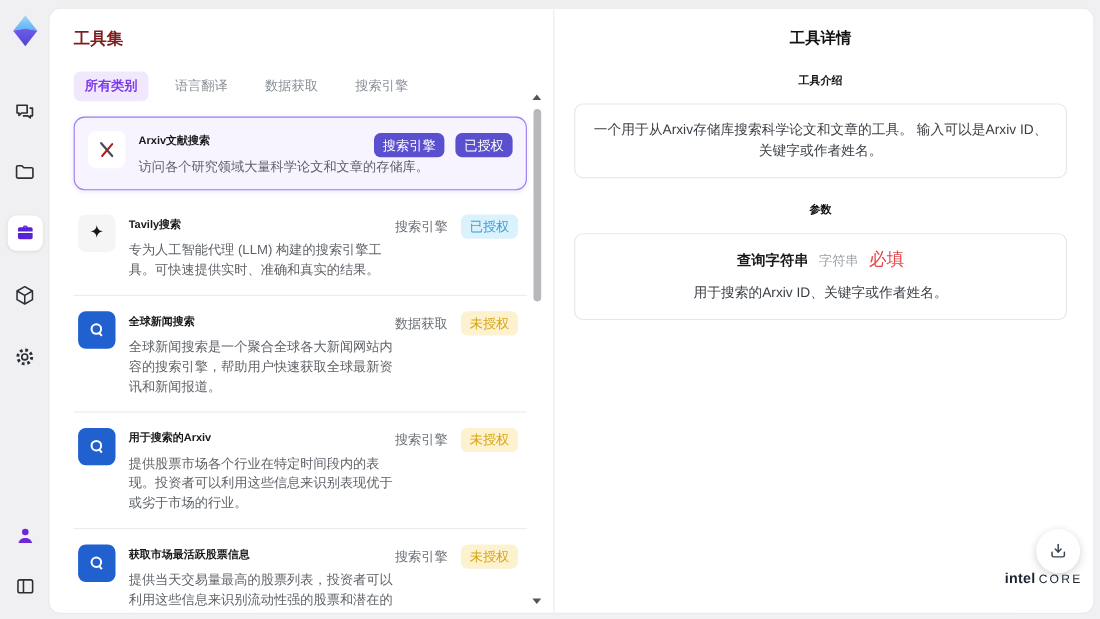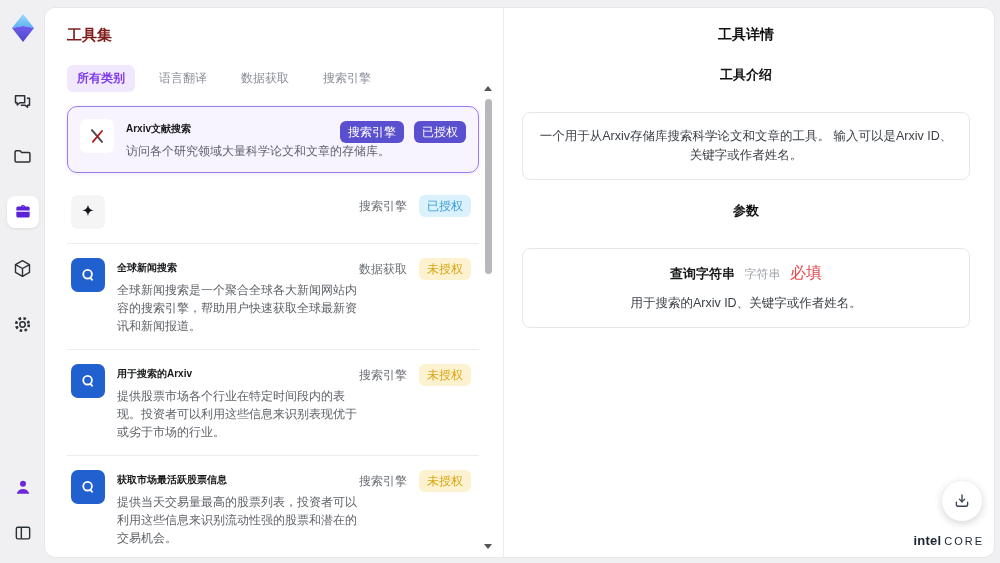--- a/index.html
+++ b/index.html
@@ -57,36 +57,36 @@
   .tag-yellow{ background:#fdf2d0; color:#d9a514; }
   
   .vscroll { position:absolute; right:10px; top:78px; bottom:8px; width:10px; }
   .vs-arrow { width:0; height:0; border-left:4px solid transparent; border-right:4px solid transparent; margin:0 auto; }
   .vs-arrow.up { border-bottom:5px solid #555; }
   .vs-arrow.down { border-top:5px solid #555; position:absolute; bottom:0; left:1px; }
   .vs-thumb { width:7px; margin:8px auto 0; height:175px; background:#b8b8bc; border-radius:4px; }
   
   .detail-panel { flex:1; border-left:1px solid #ececec; padding:18px 24px 0 18px;text-align:center; }
   .detail-title { font-size:14px; font-weight:bold; color:#111; }
-  .section-heading { font-size:13px; font-weight:bold; color:#111; margin-top:22px; }
+  .section-heading { font-size:10px; font-weight:bold; color:#111; margin-top:22px; }
   .info-box {
-    margin-top:28px; border:1px solid #e7e7e9; border-radius:8px; background:#fff;
+    margin-top:14px; border:1px solid #e7e7e9; border-radius:8px; background:#fff;
     padding:14px 16px; font-size:12.5px; color:#3a3f45; line-height:19px;
   }
   .param-name { font-size:13px; font-weight:bold; color:#17181a; }
   .param-type { font-size:12px; color:#9aa0a6; margin-left:6px; }
   .param-required { font-size:16px; color:#e5484d; margin-left:6px; }
   .param-desc { margin-top:10px; font-size:12.5px; color:#3a3f45; }
   
   .fab {
     position:absolute; right:18px; bottom:42px; width:40px; height:40px; border-radius:50%;
     background:#ffffff; box-shadow:0 2px 8px rgba(0,0,0,.18); display:flex;
     align-items:center; justify-content:center; cursor:pointer;
   }
-  .intel { position:absolute; right:16px; bottom:14px; color:#1b2430; white-space:nowrap; }
+  .intel { position:absolute; right:16px; bottom:28px; color:#1b2430; white-space:nowrap; }
   .intel .i { font-size:13px; font-weight:bold; letter-spacing:.2px; }
   .intel .c { font-size:11px; letter-spacing:2px; margin-left:3px; }
   svg { display:block; }
 </style>
 </head>
 <body>
 
 <aside class="rail">
   <div class="rail-logo">
     <svg viewBox="0 0 32 32" width="32" height="32">
@@ -195,20 +195,24 @@
           <span class="tag tag-solid">已授权</span>
         </div>
       </div>
 
       <div class="card">
         <div class="card-icon">
           <svg viewBox="0 0 24 24" width="20" height="20" fill="#15171c">
             <path d="M12 3c.7 4.5 2.5 6.3 7 7-4.5.7-6.3 2.5-7 7-.7-4.5-2.5-6.3-7-7 4.5-.7 6.3-2.5 7-7z"></path>
           </svg>
         </div>
+        <div class="card-body">
+          <div class="card-title">Tavily搜索</div>
+          <div class="card-desc">专为人工智能代理 (LLM) 构建的搜索引擎工具。可快速提供实时、准确和真实的结果。</div>
+        </div>
         <div class="card-tags">
           <span class="tag tag-plain">搜索引擎</span>
           <span class="tag tag-blue">已授权</span>
         </div>
       </div>
 
       <div class="card">
         <div class="card-icon blue">
           <svg viewBox="0 0 24 24" width="20" height="20" fill="none" stroke="#ffffff" stroke-width="2.2">
             <circle cx="11.5" cy="11" r="5.2"></circle>

